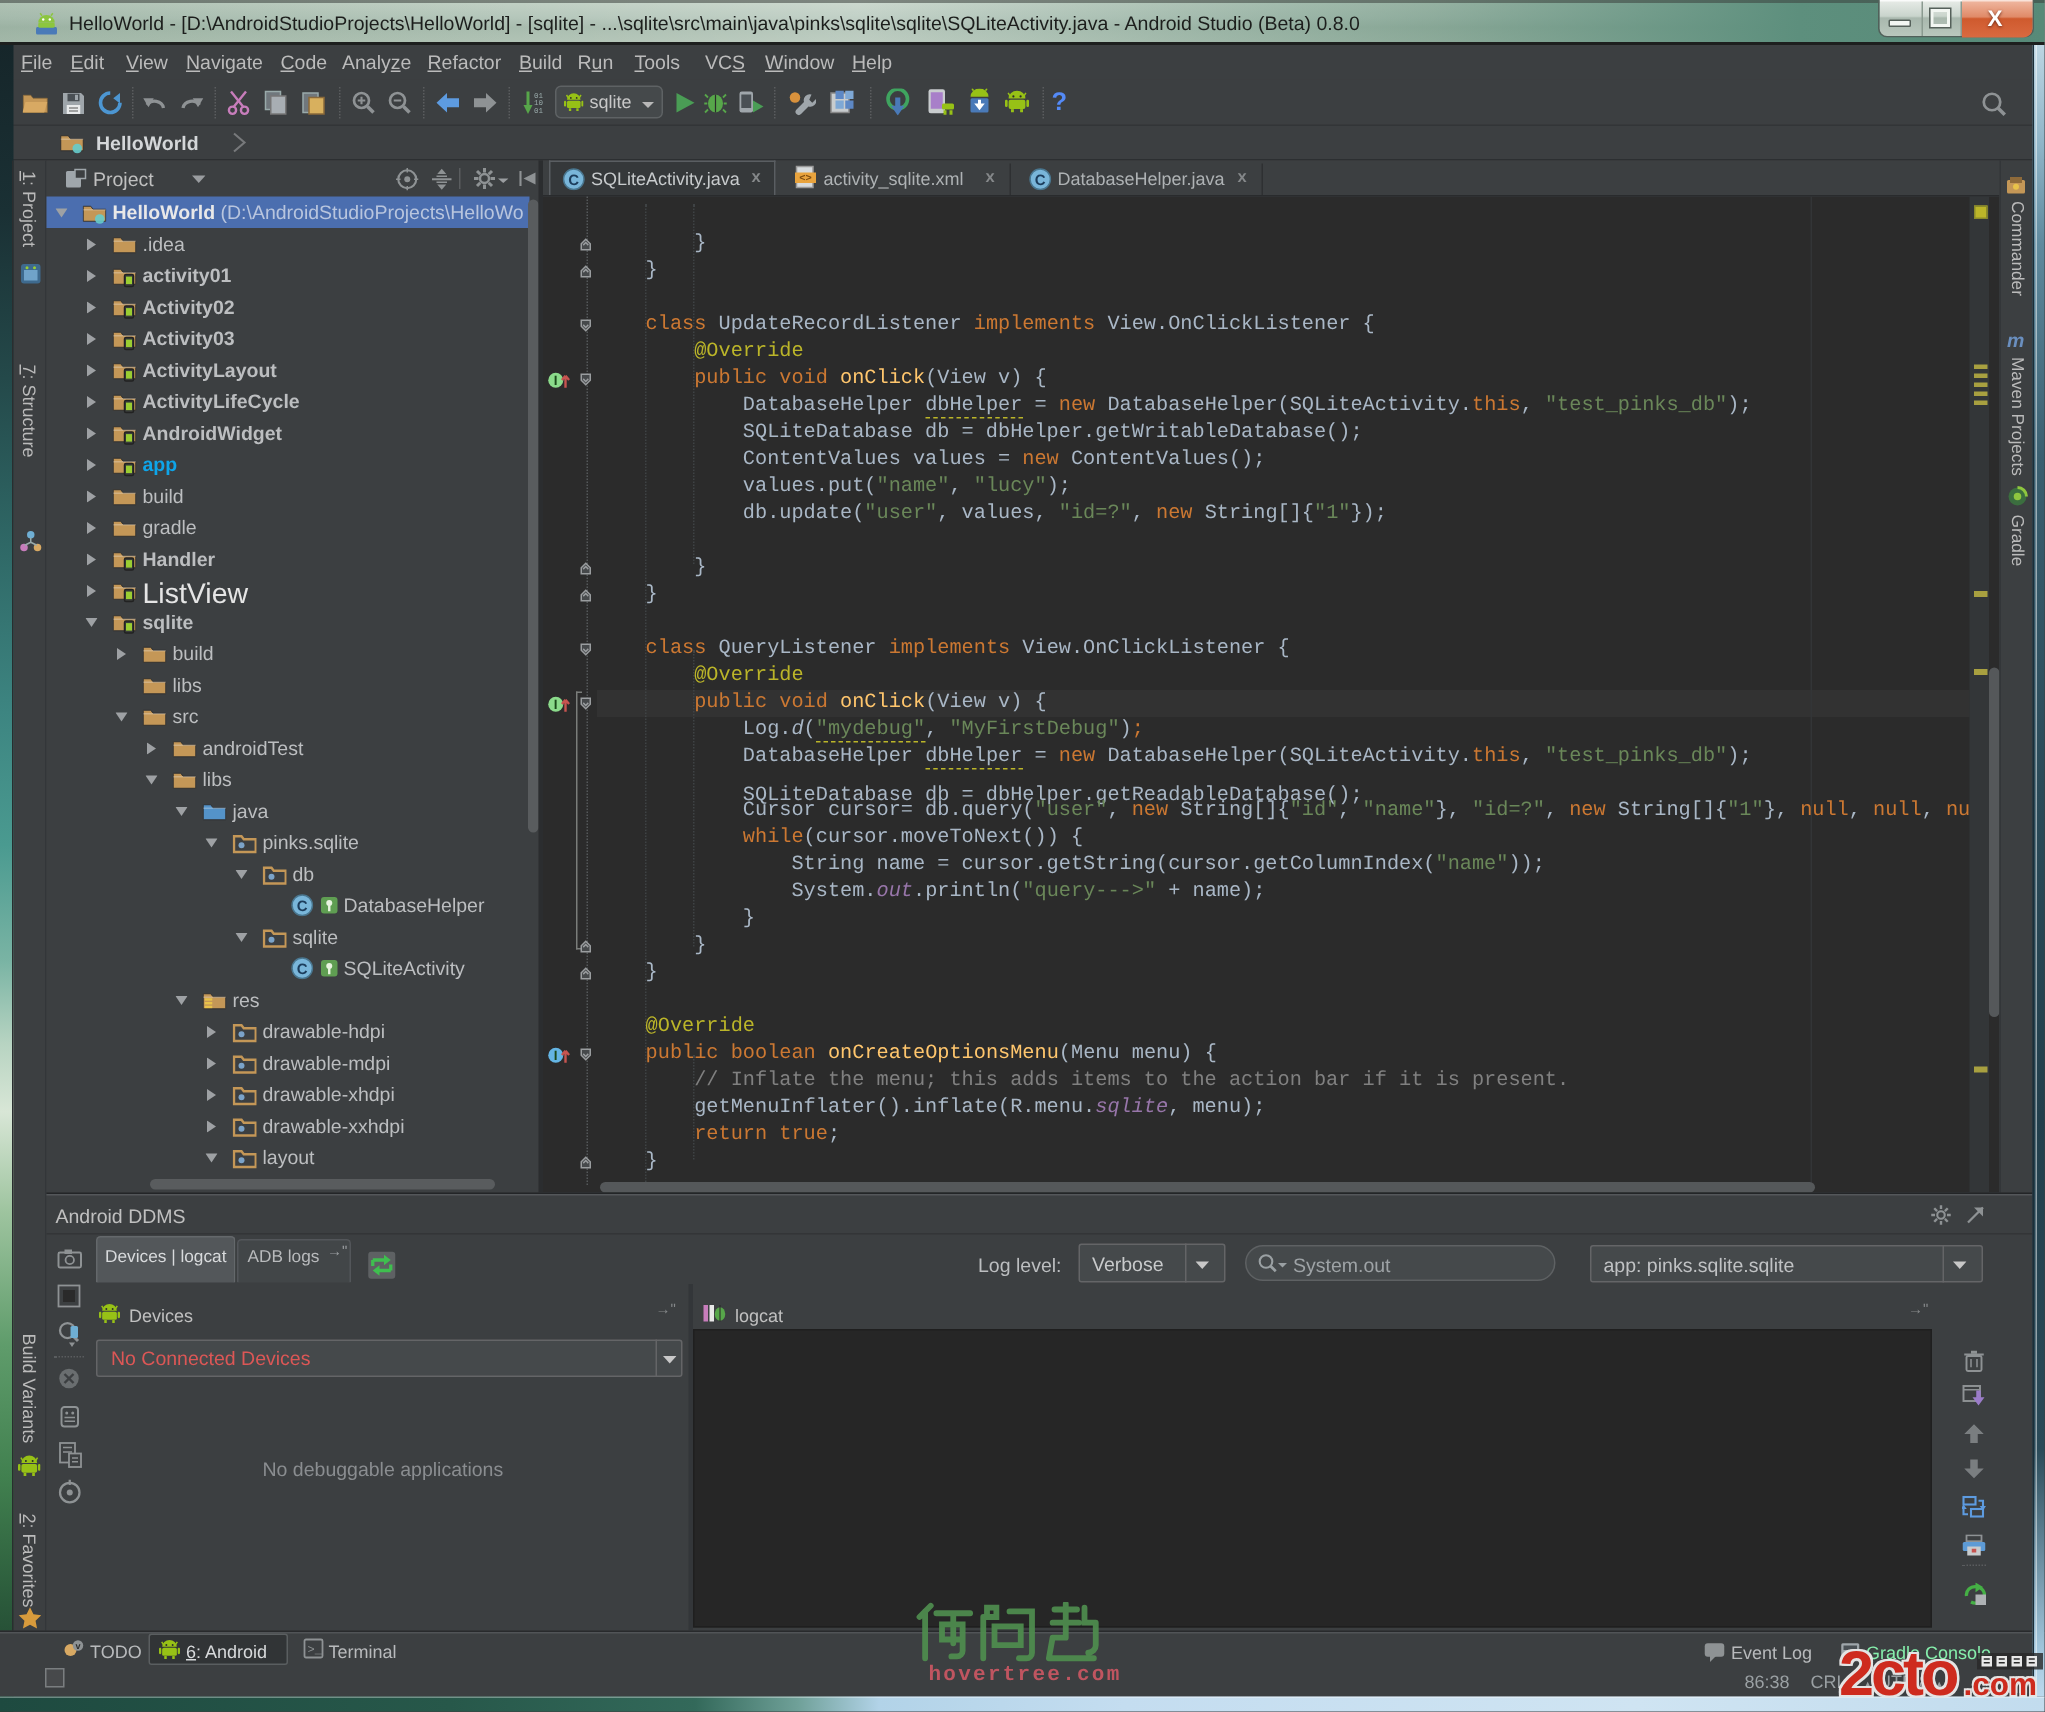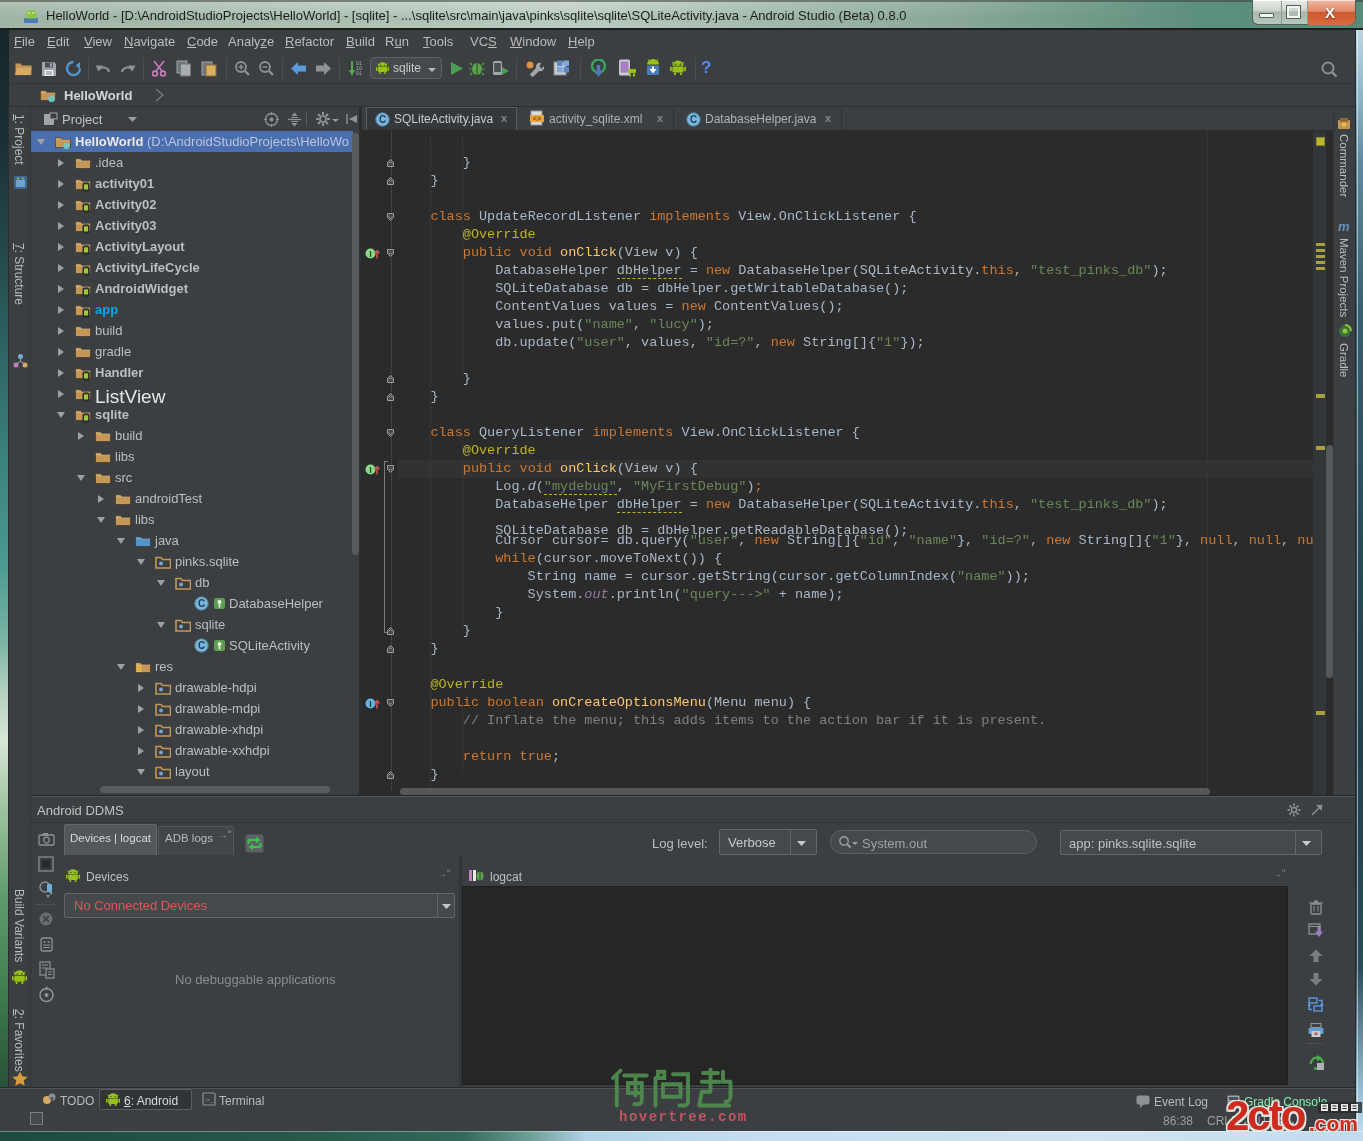--- a/index.html
+++ b/index.html
@@ -652,20 +652,21 @@
 <div class="code" style="left:36px;top:419px">            <span class="k">while</span>(cursor.moveToNext()) {</div>
 <div class="code" style="left:36px;top:437px">                String name = cursor.getString(cursor.getColumnIndex(<span class="s">"name"</span>));</div>
 <div class="code" style="left:36px;top:455px">                System.<span class="itp">out</span>.println(<span class="s">"query---&gt;"</span> + name);</div>
 <div class="code" style="left:36px;top:473px">            }</div>
 <div class="code" style="left:36px;top:491px">        }</div>
 <div class="code" style="left:36px;top:509px">    }</div>
 <div class="code" style="left:36px;top:527px"></div>
 <div class="code" style="left:36px;top:545px">    <span class="an">@Override</span></div>
 <div class="code" style="left:36px;top:581px">        <span class="c">// Inflate the menu; this adds items to the action bar if it is present.</span></div>
 <div class="code" style="left:36px;top:563px">    <span class="k">public</span> <span class="k">boolean</span> <span class="m">onCreateOptionsMenu</span>(Menu menu) {</div>
+<div class="code" style="left:36px;top:599px">        getMenuInflater().inflate(R.menu.<span class="itp">sqlite</span>, menu);</div>
 <div class="code" style="left:36px;top:617px">        <span class="k">return</span> <span class="k">true</span>;</div>
 <div class="code" style="left:36px;top:635px">    }</div>
 </div>
 <div class="abs" style="left:384px;top:461px;width:4px;height:172px;border-left:1px solid #7a7d7a;border-top:1px solid #7a7d7a;border-bottom:1px solid #7a7d7a"></div>
 <svg class="abs" style="left:386px;top:158px" width="10" height="10" viewBox="0 0 10 10">
     <path d="M1.5,8.5 v-4 l3,-3 l3,3 v4 z" fill="#46494B" stroke="#9A9D9F" stroke-width="1"></path>
     <path d="M2.8,5.4 l1.7,-1.7 l1.7,1.7" fill="none" stroke="#9A9D9F" stroke-width="1"></path>
   </svg>
 <svg class="abs" style="left:386px;top:176px" width="10" height="10" viewBox="0 0 10 10">
     <path d="M1.5,8.5 v-4 l3,-3 l3,3 v4 z" fill="#46494B" stroke="#9A9D9F" stroke-width="1"></path>

